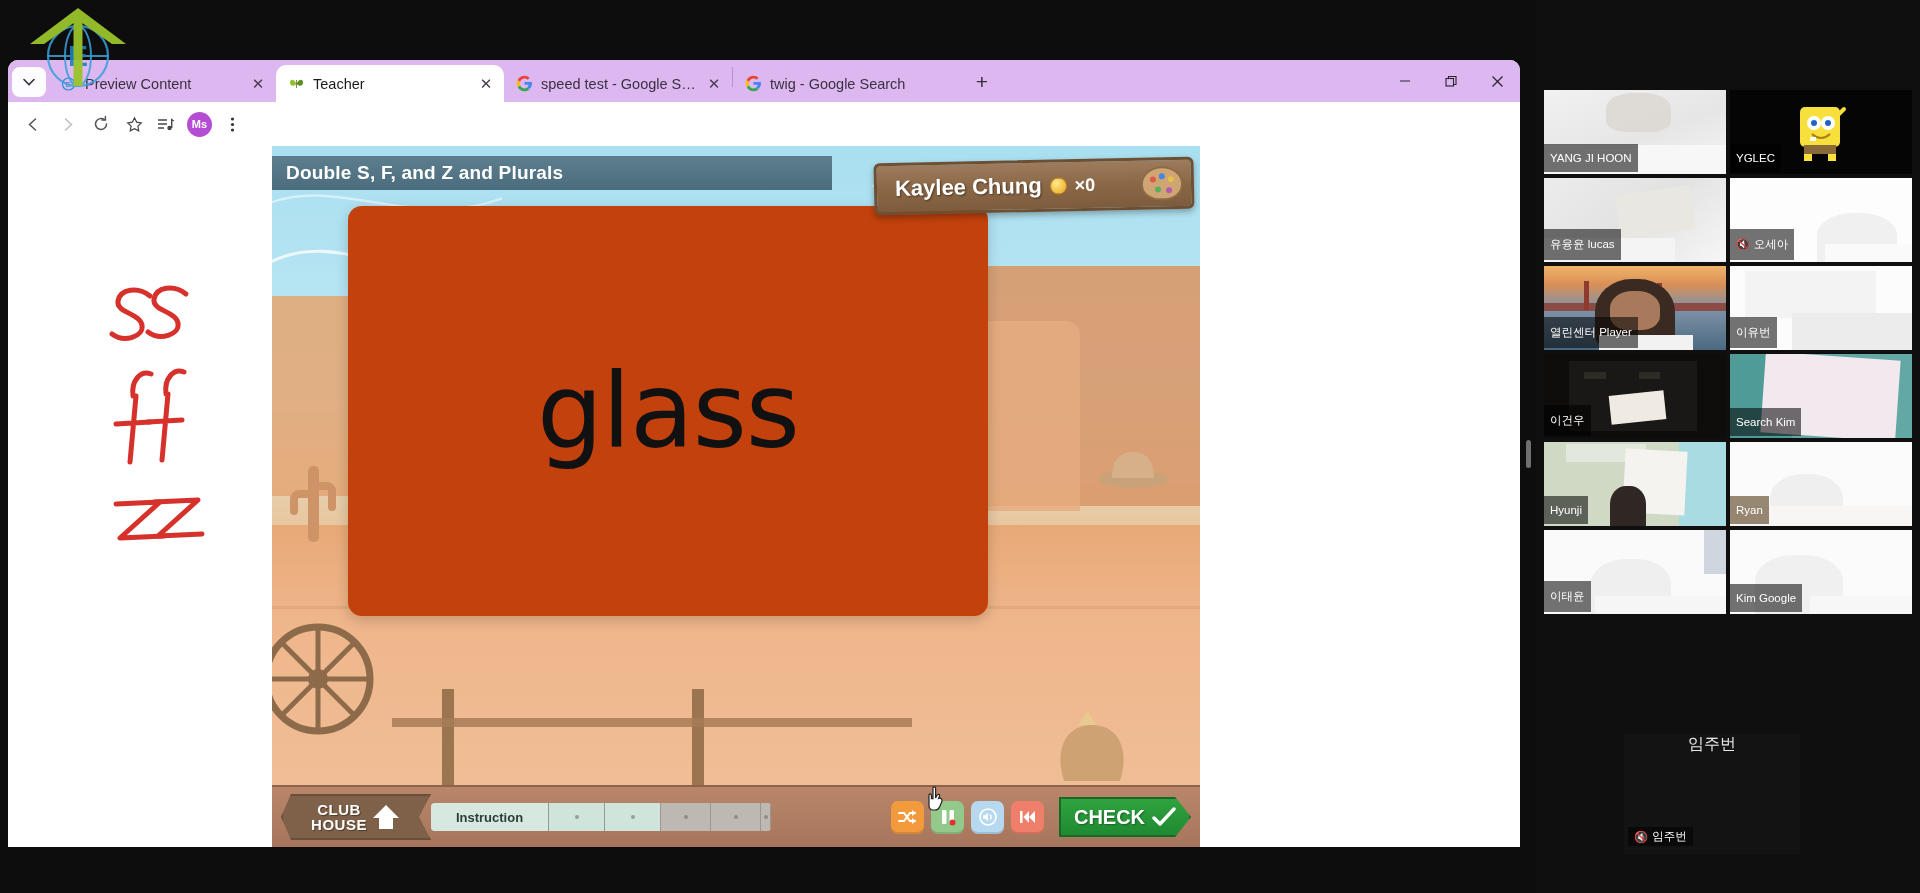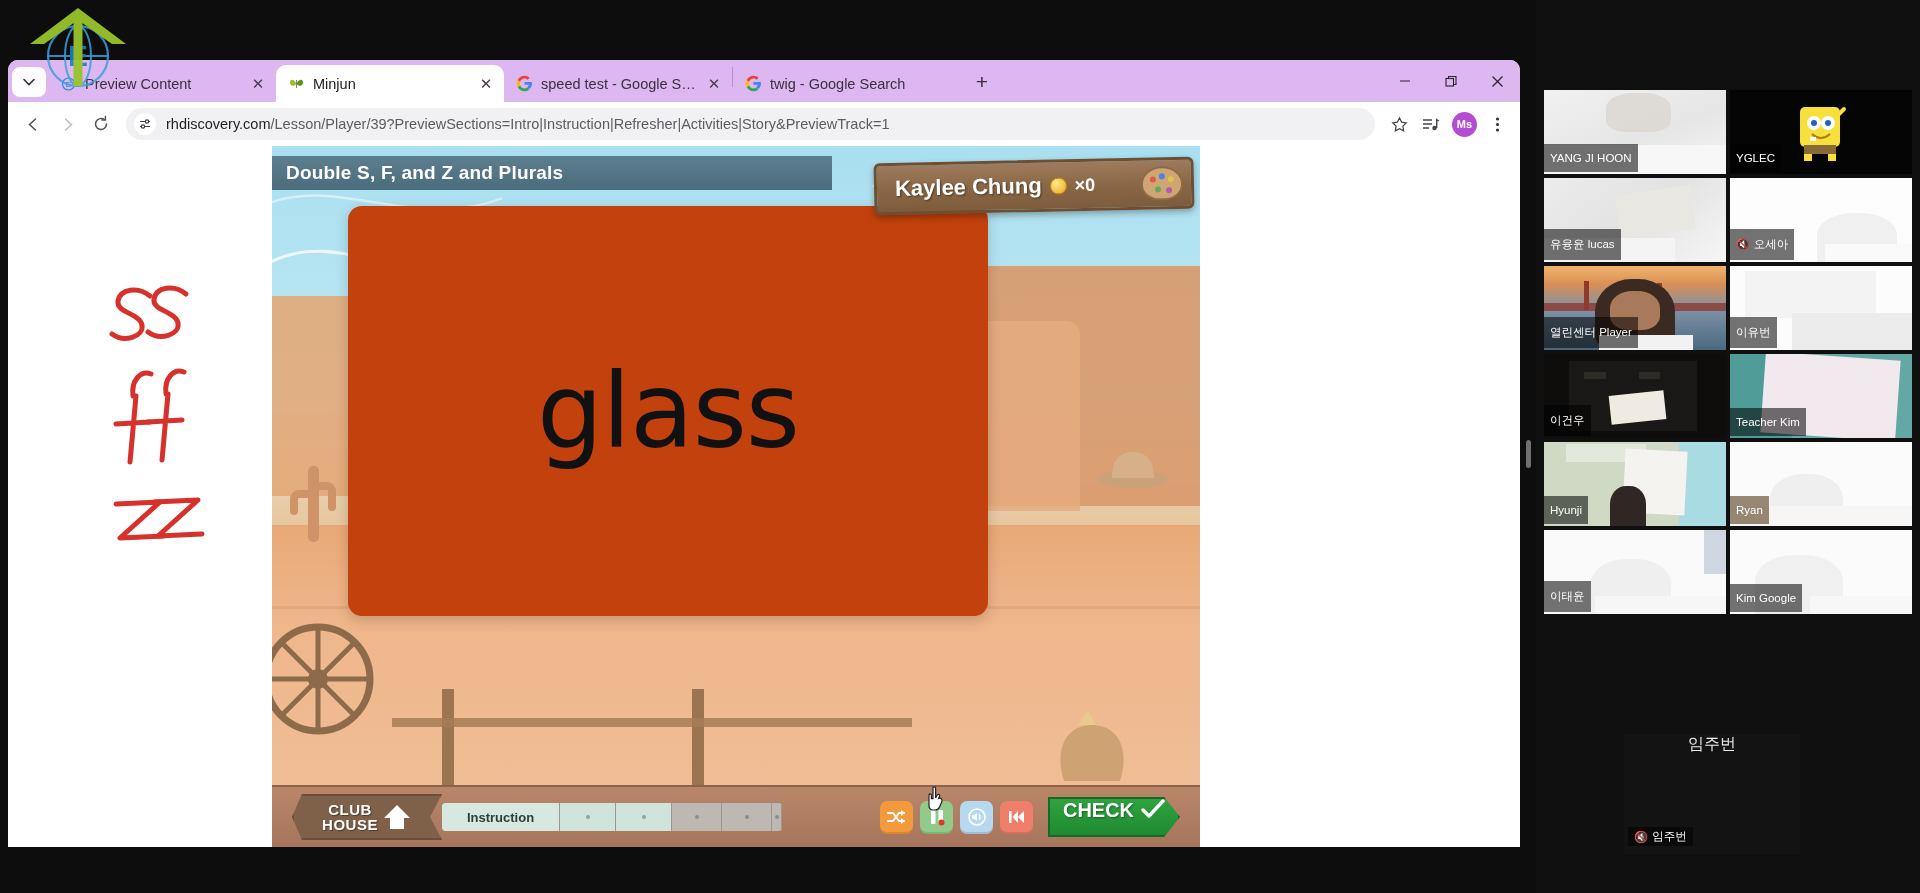--- a/index.html
+++ b/index.html
@@ -175,21 +175,21 @@
   .wordcard .word {
     font-size: 104px; color: #111; letter-spacing: -1px;
     font-family: "DejaVu Sans", sans-serif; font-weight: 400;
   }
 
   
   .lessonbar {
     position: absolute; left: 0; right: 0; bottom: 0; height: 62px; z-index: 8;
     background: linear-gradient(180deg,#b9866a 0%,#a6755b 100%);
     border-top: 2px solid #8e6149;
-    display: flex; align-items: center; padding: 0 20px;
+    display: flex; align-items: center; padding: 0 9px;
   }
   .clubhouse {
     position: relative; width: 150px; height: 46px; flex: 0 0 auto;
     background: #7e6148;
     clip-path: polygon(0 50%, 10px 0, 100% 0, 92% 50%, 100% 100%, 10px 100%);
     display: flex; align-items: center; justify-content: center;
     color: #fff; font-size: 15px; font-weight: bold; line-height: 1.0;
     text-align: center; letter-spacing: .5px; gap: 4px;
     border: 2px solid #6a4f3a;
     text-shadow: 1px 1px 1px rgba(0,0,0,.4);
@@ -218,21 +218,21 @@
     cursor: pointer; box-shadow: inset 0 -2px 0 rgba(0,0,0,.12);
   }
   .cbtn.orange { background: #f29a3c; }
   .cbtn.green  { background: #93c98a; }
   .cbtn.blue   { background: #b6d9ef; }
   .cbtn.red    { background: #ef7f6a; }
   .checkbtn {
     position: relative; margin-left: 8px; height: 40px; width: 132px;
     background: linear-gradient(180deg,#2fa33f 0%,#1f8a31 100%);
     clip-path: polygon(0 0, 88% 0, 100% 50%, 88% 100%, 0 100%);
-    display: flex; align-items: flex-start; justify-content: center; gap: 7px;
+    display: flex; align-items: center; justify-content: center; gap: 7px;
     color: #fff; font-size: 20px; font-weight: bold; cursor: pointer;
     text-shadow: 1px 1px 2px rgba(0,0,0,.35);
     border: 2px solid #156b25;
   }
 
   
   .cursor { position: absolute; z-index: 30; pointer-events: none; }
 
   
   #zoompanel {
@@ -298,21 +298,21 @@
       </div>
 
       <div class="tab active">
         <span class="favicon">
           <svg width="17" height="17" viewBox="0 0 17 17">
             <path d="M8.5 9 C6 3 1.5 4 2 8 C2.3 11.5 6 11.5 8.5 9Z" fill="#8fc22c"></path>
             <path d="M8.5 9 C11 3 15.5 4 15 8 C14.7 11.5 11 11.5 8.5 9Z" fill="#5b8f1f"></path>
             <path d="M8.2 5 L8.2 13 L8.9 13 L8.9 5Z" fill="#6b4a1c"></path>
           </svg>
         </span>
-        <span class="tlabel">Minjun</span>
+        <span class="tlabel">Teacher</span>
         <span class="tclose">✕</span>
       </div>
 
       <div class="tab">
         <span class="favicon">
           <svg width="17" height="17" viewBox="0 0 48 48">
               <path fill="#4285F4" d="M45 24c0-1.6-.1-2.7-.4-3.9H24v7.5h11.9c-.2 2-1.5 5-4.4 7l6.7 5.2C42.1 36.2 45 30.7 45 24z"></path>
               <path fill="#34A853" d="M24 46c5.9 0 10.9-2 14.2-5.2l-6.7-5.2c-1.8 1.3-4.3 2.2-7.5 2.2-5.8 0-10.7-3.8-12.4-9.1l-7 5.4C8 41.2 15.4 46 24 46z"></path>
               <path fill="#FBBC05" d="M11.6 28.7A13.6 13.6 0 0 1 10.9 24c0-1.6.3-3.2.7-4.7l-7-5.4A22 22 0 0 0 2 24c0 3.5.8 6.9 2.6 10.1l7-5.4z"></path>
               <path fill="#EA4335" d="M24 10.2c4.1 0 6.9 1.8 8.5 3.3l6-5.8C34.9 4.3 29.9 2 24 2 15.4 2 8 6.8 4.6 13.9l7 5.4C13.3 14 18.2 10.2 24 10.2z"></path>
@@ -370,31 +370,20 @@
             <path d="M6.5 3 L12.5 8.5 L6.5 14" fill="none" stroke="#bdbcc2" stroke-width="1.5" stroke-linecap="round"></path>
           </svg>
       </div>
       <div class="navbtn">
         <svg width="18" height="18" viewBox="0 0 18 18">
             <path d="M14.5 9 a5.5 5.5 0 1 1 -2.1 -4.35" fill="none" stroke="#55525a" stroke-width="1.5" stroke-linecap="round"></path>
             <path d="M13.4 1.6 L13.4 5.1 L9.9 5.1" fill="none" stroke="#55525a" stroke-width="1.5" stroke-linecap="round"></path>
           </svg>
       </div>
 
-      <div class="omnibox">
-        <span class="omni-icon">
-          <svg width="14" height="14" viewBox="0 0 14 14">
-            <line x1="2" y1="4.5" x2="12" y2="4.5" stroke="#3c3c43" stroke-width="1.2"></line>
-            <line x1="2" y1="9.5" x2="12" y2="9.5" stroke="#3c3c43" stroke-width="1.2"></line>
-            <circle cx="9" cy="4.5" r="1.7" fill="#fff" stroke="#3c3c43" stroke-width="1.2"></circle>
-            <circle cx="5" cy="9.5" r="1.7" fill="#fff" stroke="#3c3c43" stroke-width="1.2"></circle>
-          </svg>
-        </span>
-        <span class="omni-url"><b>rhdiscovery.com</b><span>/Lesson/Player/39?PreviewSections=Intro|Instruction|Refresher|Activities|Story&amp;PreviewTrack=1</span></span>
-      </div>
 
       <div class="star">
         <svg width="17" height="17" viewBox="0 0 17 17">
             <path d="M8.5 1.8 L10.6 6.1 L15.3 6.8 L11.9 10.1 L12.7 14.8 L8.5 12.6 L4.3 14.8 L5.1 10.1 L1.7 6.8 L6.4 6.1Z" fill="none" stroke="#46454c" stroke-width="1.2"></path>
           </svg>
       </div>
       <div class="omni-right">
         <svg width="18" height="17" viewBox="0 0 18 17">
           <line x1="1" y1="4" x2="10" y2="4" stroke="#46454c" stroke-width="1.4"></line>
           <line x1="1" y1="8" x2="10" y2="8" stroke="#46454c" stroke-width="1.4"></line>
@@ -665,21 +654,21 @@
           <span>이건우</span>
         </div>
       </div>
 
       <div class="tile">
         <div class="vid" style="background:#63a8a4;">
           <div style="position:absolute;left:0;top:0;width:34%;height:100%;background:#4f9b98;"></div>
           <div style="position:absolute;left:18%;top:2%;width:74%;height:96%;background:#f2e9ef;transform:rotate(4deg);"></div>
         </div>
         <div class="nametag">
-          <span>Teacher Kim</span>
+          <span>Search Kim</span>
         </div>
       </div>
 
       <div class="tile">
         <div class="vid" style="background:#cfd9c4;">
           <div style="position:absolute;right:0;top:0;width:26%;height:100%;background:#a9dbe2;"></div>
           <div style="position:absolute;left:12%;top:2%;width:44%;height:22%;background:#e3e8dc;"></div>
           <div style="position:absolute;left:44%;top:10%;width:34%;height:76%;background:#f4f3ef;transform:rotate(3deg);"></div>
           <div style="position:absolute;left:36%;top:52%;width:20%;height:48%;background:#2e2723;border-radius:44% 44% 0 0;"></div>
         </div>

